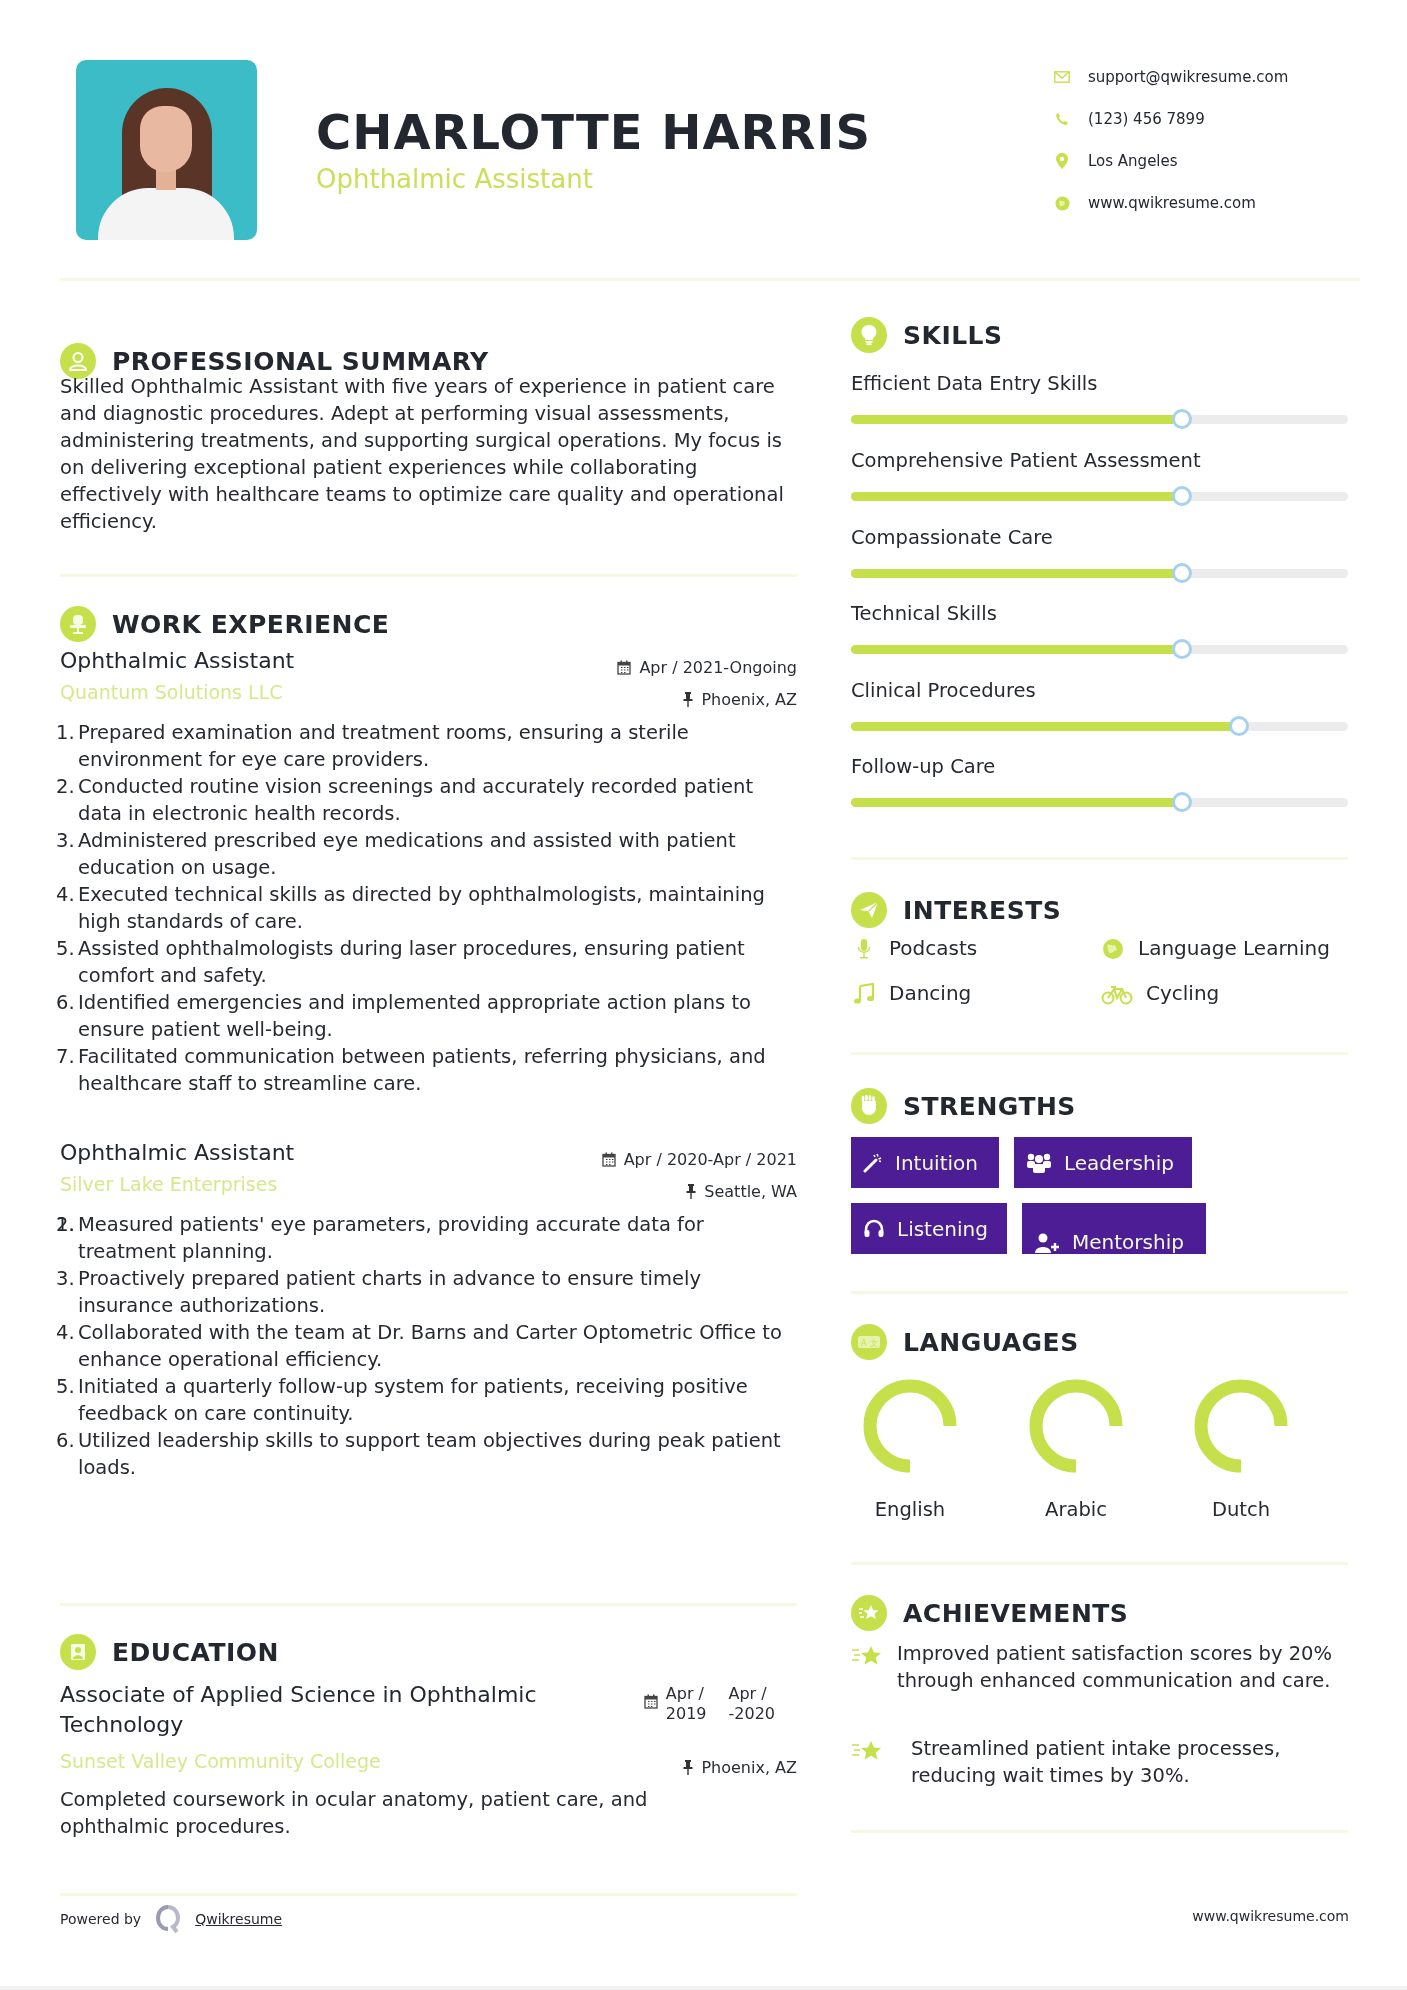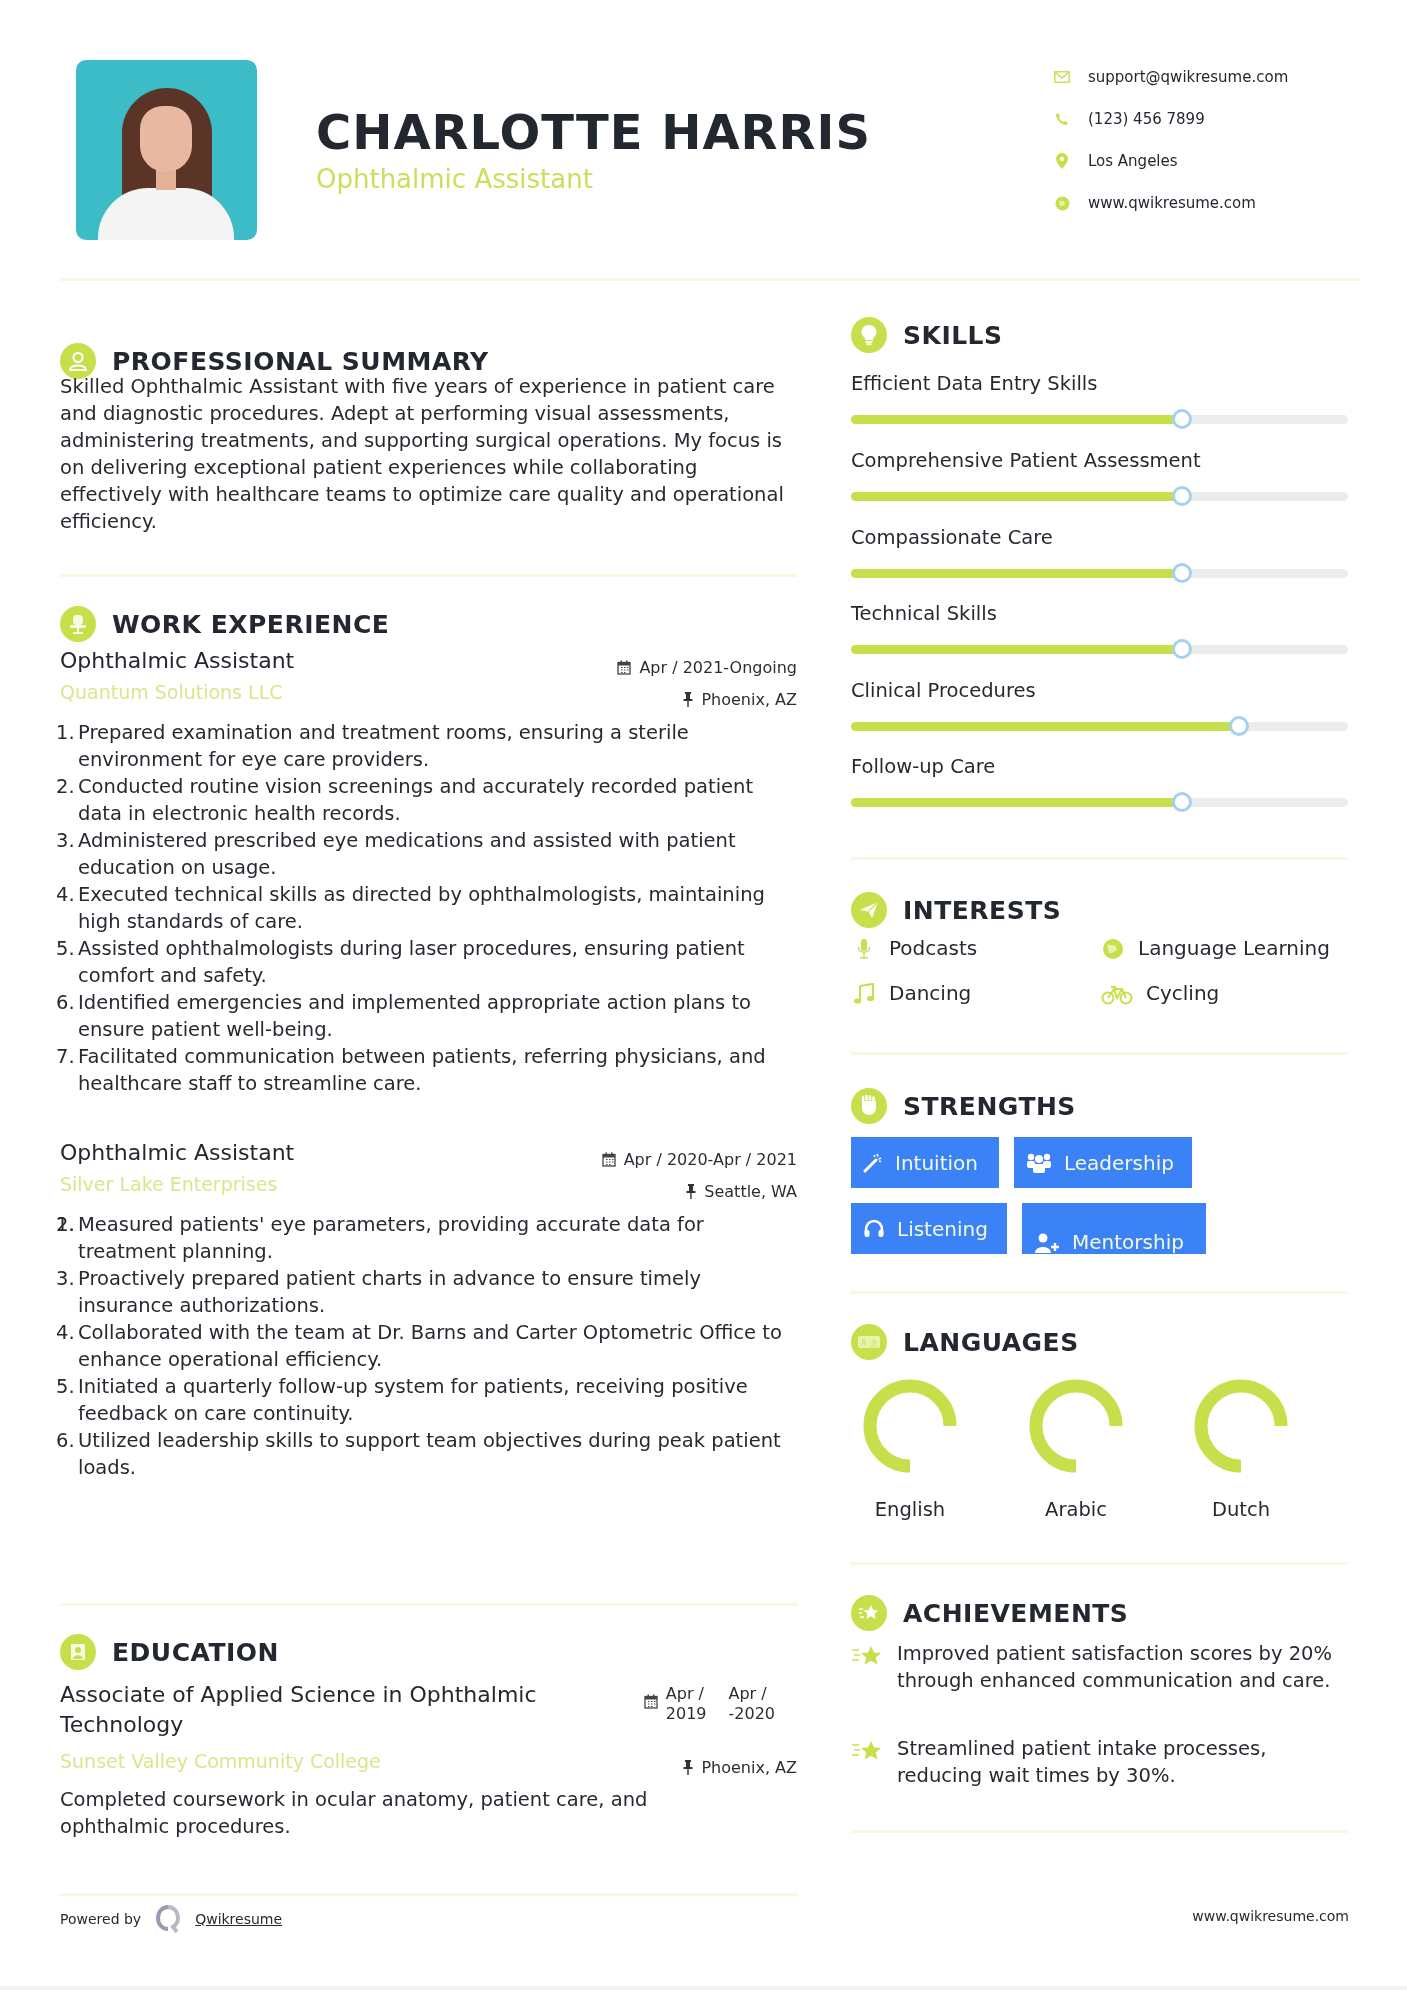--- a/index.html
+++ b/index.html
@@ -38,21 +38,21 @@
 
   .skill { position: absolute; left: 851px; width: 497px; }
   .skill-label { font-size: 19.5px; color: #262a30; }
   .skill-track { position: relative; margin-top: 20px; height: 9px; border-radius: 5px; background: #ececec; }
   .skill-fill { position: absolute; left: 0; top: 0; height: 9px; border-radius: 5px; background: #c6e04c; }
   .skill-knob { position: absolute; top: -6px; width: 20px; height: 20px; border-radius: 50%; background: #fff; border: 3px solid #a6d1ee; margin-left: -10px; }
 
   .interest { position: absolute; display: flex; align-items: flex-end; font-size: 20px; color: #262a30; }
   .interest .ii { width: 26px; margin-right: 12px; display: flex; justify-content: center; }
 
-  .tag { position: absolute; height: 51px; background: #3b82f6; color: #f3fadf; font-size: 20px; display: flex; align-items: center; padding: 0 12px; }
+  .tag { position: absolute; height: 51px; background: #4c1d95; color: #f3fadf; font-size: 20px; display: flex; align-items: center; padding: 0 12px; }
   .tag .ti { margin-right: 12px; display: flex; }
 
   .lang { position: absolute; width: 110px; text-align: center; }
   .lang svg { display: block; margin: 0 auto; }
   .lang-label { font-size: 19.5px; color: #262a30; margin-top: 24px; }
 
   .ach { position: absolute; left: 851px; width: 500px; display: flex; }
   .ach .ai { width: 36px; flex: 0 0 36px; margin-right: 10px; padding-top: 4px; }
   .ach-text { font-size: 19.5px; line-height: 27px; color: #262a30; }
 
@@ -468,21 +468,21 @@
 </div>
 <div class="ach" style="top:1640px;">
   <span class="ai">
     <svg width="32" height="24" viewBox="0 0 32 24">
         <path d="M20 2 L23 8.5 L30 9 L24.8 13.6 L26.4 20.5 L20 16.8 L13.6 20.5 L15.2 13.6 L10 9 L17 8.5 Z" fill="#c6e04c"></path>
         <path d="M1 6 L8 6 M3 11 L9 11 M1 16 L8 16" stroke="#c6e04c" stroke-width="1.5"></path>
       </svg>
   </span>
   <span class="ach-text">Improved patient satisfaction scores by 20% through enhanced communication and care.</span>
 </div>
-<div class="ach" style="top:1735px;">
+<div class="ach" style="top:1735px;gap:14px;">
   <span class="ai">
     <svg width="32" height="24" viewBox="0 0 32 24">
         <path d="M20 2 L23 8.5 L30 9 L24.8 13.6 L26.4 20.5 L20 16.8 L13.6 20.5 L15.2 13.6 L10 9 L17 8.5 Z" fill="#c6e04c"></path>
         <path d="M1 6 L8 6 M3 11 L9 11 M1 16 L8 16" stroke="#c6e04c" stroke-width="1.5"></path>
       </svg>
   </span>
   <span class="ach-text">Streamlined patient intake processes, reducing wait times by 30%.</span>
 </div>
 
 <div class="hr" style="left:851px; top:1830px; width:497px;"></div>

